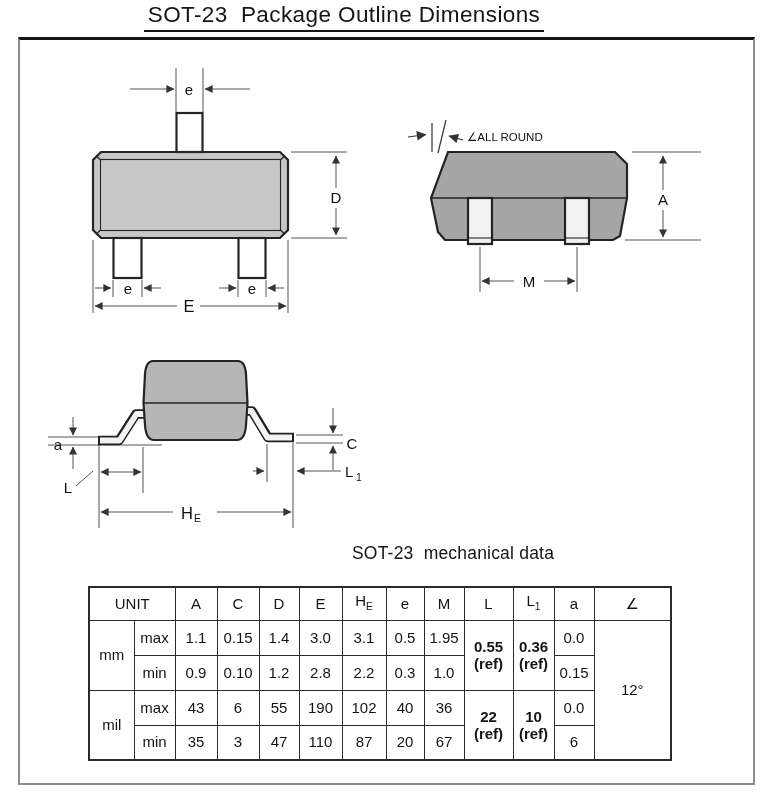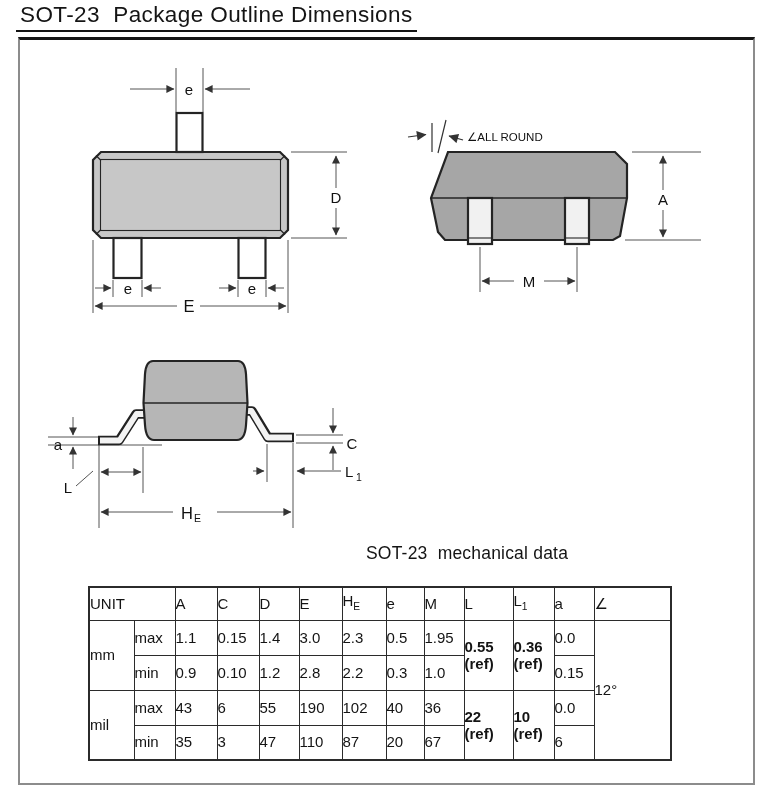--- a/index.html
+++ b/index.html
@@ -1,20 +1,20 @@
 <!DOCTYPE html>
 <html><head>
 <meta charset="utf-8">
 <style>
   html,body{margin:0;padding:0;}
   body{
     width:760px;height:794px;position:relative;background:#fff;
     font-family:"Liberation Sans",sans-serif;color:#111;overflow:hidden;
   }
-  .page-title{position:absolute;top:2px;left:16px;width:672px;}
+  .page-title{position:absolute;top:2px;left:8px;width:672px;text-align:center;}
   .page-title span{
     display:inline-block;font-size:22.5px;letter-spacing:.4px;color:#141414;
     border-bottom:2px solid #141414;padding:0 4px 2px 4px;white-space:pre;
   }
   .frame{
     position:absolute;left:18px;top:37px;width:737px;height:748px;box-sizing:border-box;
     border-top:3px solid #161616;border-left:2px solid #8c8c8c;
     border-right:2px solid #8c8c8c;border-bottom:2px solid #8c8c8c;
   }
   svg.drawing{position:absolute;left:0;top:0;}
@@ -23,28 +23,28 @@
   .thin{stroke-width:1.1;}
   .thin2{stroke-width:1.7;}
   .dim{stroke:#555;stroke-width:1;fill:none;}
   .anno{stroke:#333;stroke-width:1.2;fill:none;}
   .lbl-bg{fill:#fff;stroke:none;}
   .dimtxt{font-size:15px;fill:#111;text-anchor:middle;}
   .big{font-size:16.5px;}
   .subtxt{font-size:10.5px;fill:#111;}
   .leadOuter{fill:none;stroke:#222;stroke-width:9.5;stroke-linejoin:round;}
   .leadInner{fill:none;stroke:#f3f3f3;stroke-width:5.8;stroke-linejoin:round;}
-  .table-title{position:absolute;left:366px;top:543px;font-size:17.5px;letter-spacing:.2px;white-space:pre;color:#141414;}
+  .table-title{position:absolute;left:352px;top:543px;font-size:17.5px;letter-spacing:.2px;white-space:pre;color:#141414;}
   table.mech{
     position:absolute;left:88px;top:586px;border-collapse:collapse;table-layout:fixed;
     font-size:15px;color:#141414;
   }
   table.mech{border:2.5px solid #2b2b2b;}
   table.mech th,table.mech td{
-    border:1.4px solid #2b2b2b;text-align:left;vertical-align:middle;
+    border:1.4px solid #2b2b2b;text-align:center;vertical-align:middle;
     padding:0;font-weight:400;line-height:16px;
   }
   table.mech tr.hdr{height:33px;}
   table.mech tr.r{height:35px;}
   table.mech sub{font-size:.68em;}
   .two-line span{display:block;line-height:17px;font-weight:bold;}
 </style>
 </head>
 <body>
 
@@ -178,21 +178,21 @@
     <th>a</th>
     <th>∠</th>
   </tr>
   <tr class="r">
     <td rowspan="2">mm</td>
     <td>max</td>
     <td>1.1</td>
     <td>0.15</td>
     <td>1.4</td>
     <td>3.0</td>
-    <td>2.3</td>
+    <td>3.1</td>
     <td>0.5</td>
     <td>1.95</td>
     <td rowspan="2" class="two-line">
       <span>0.55</span>
       <span>(ref)</span>
     </td>
     <td rowspan="2" class="two-line">
       <span>0.36</span>
       <span>(ref)</span>
     </td>

